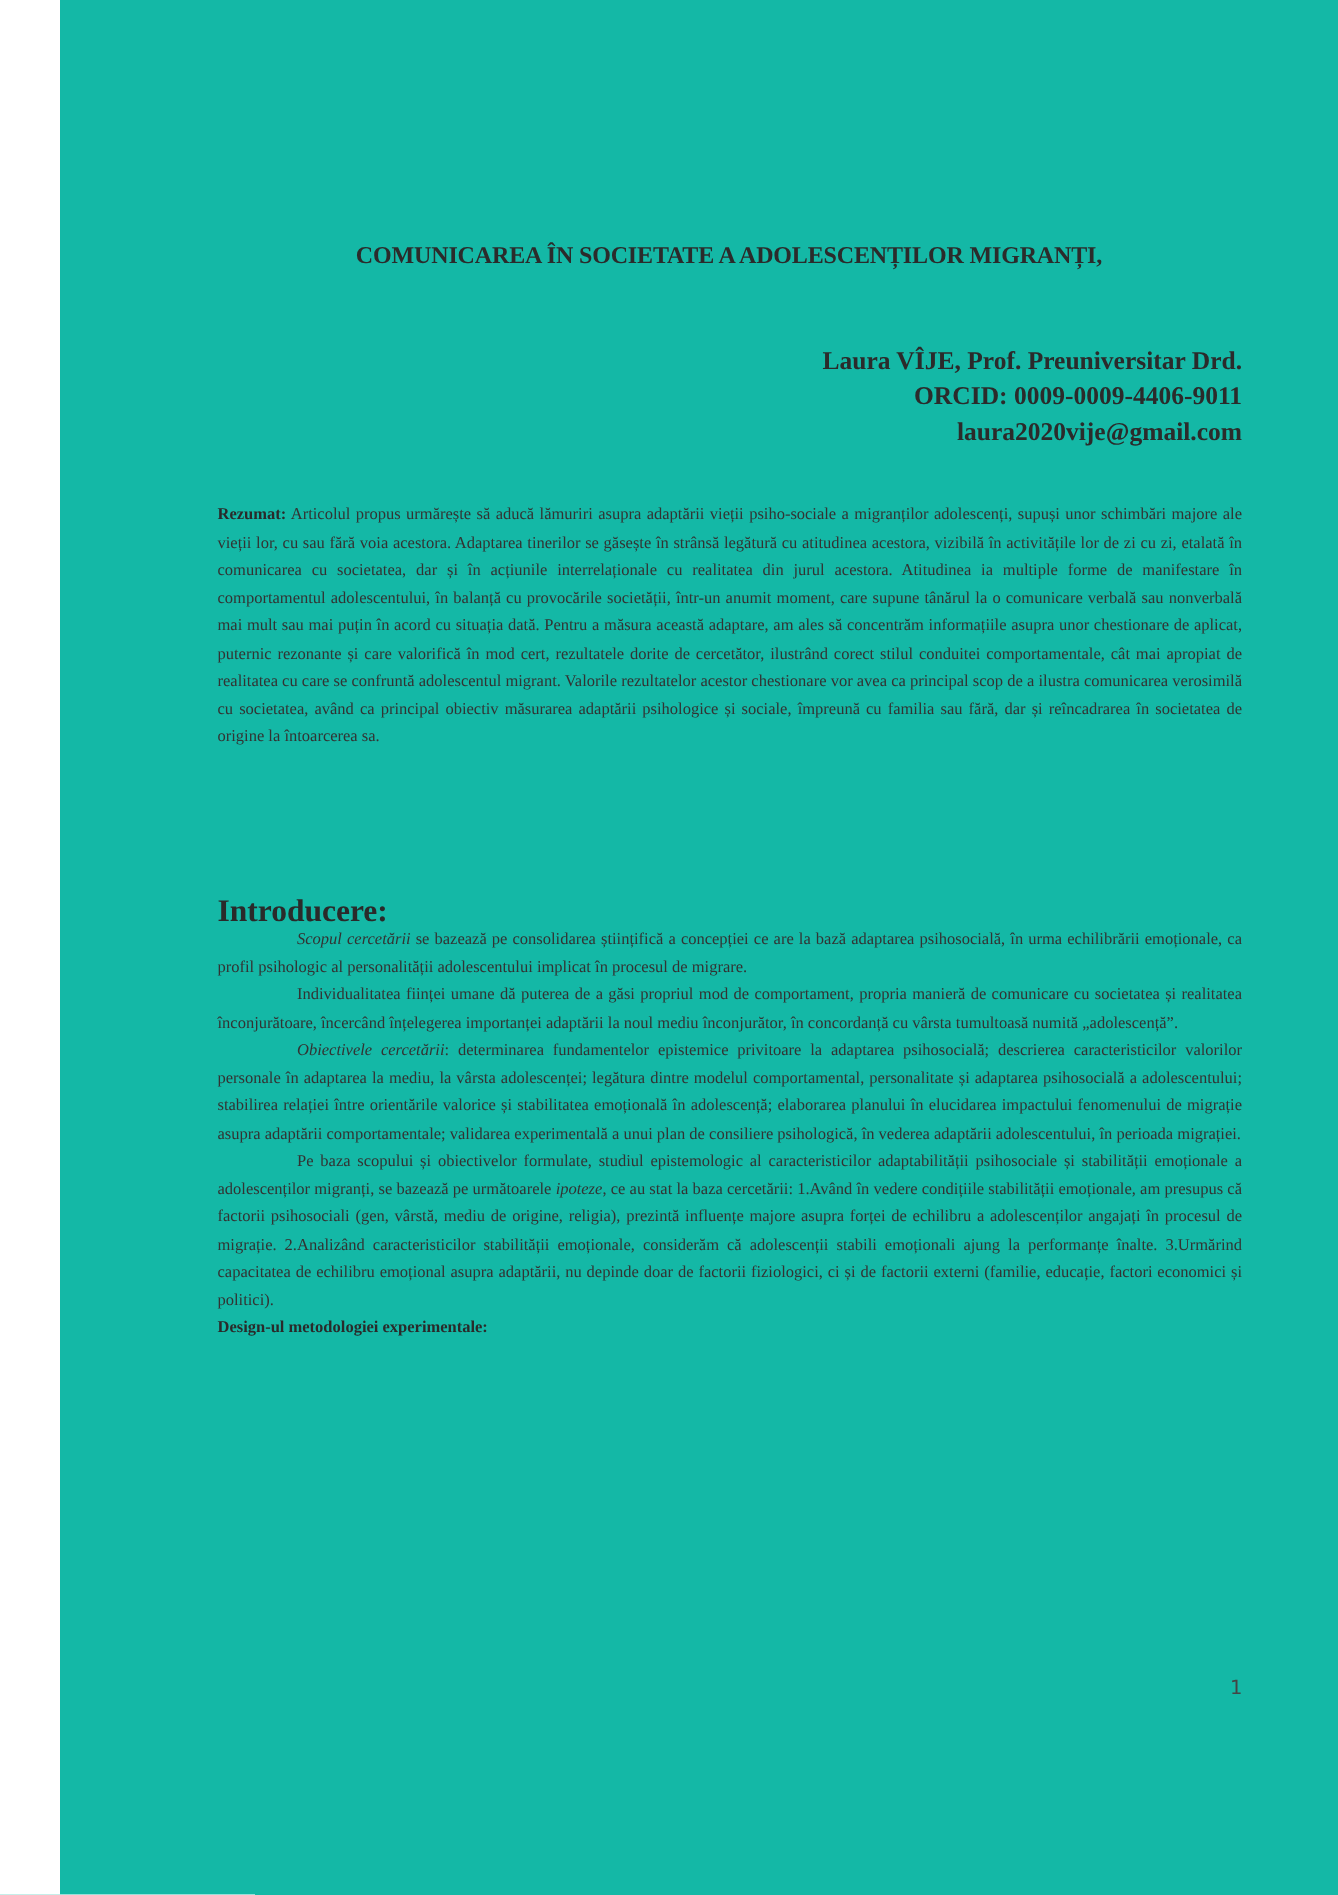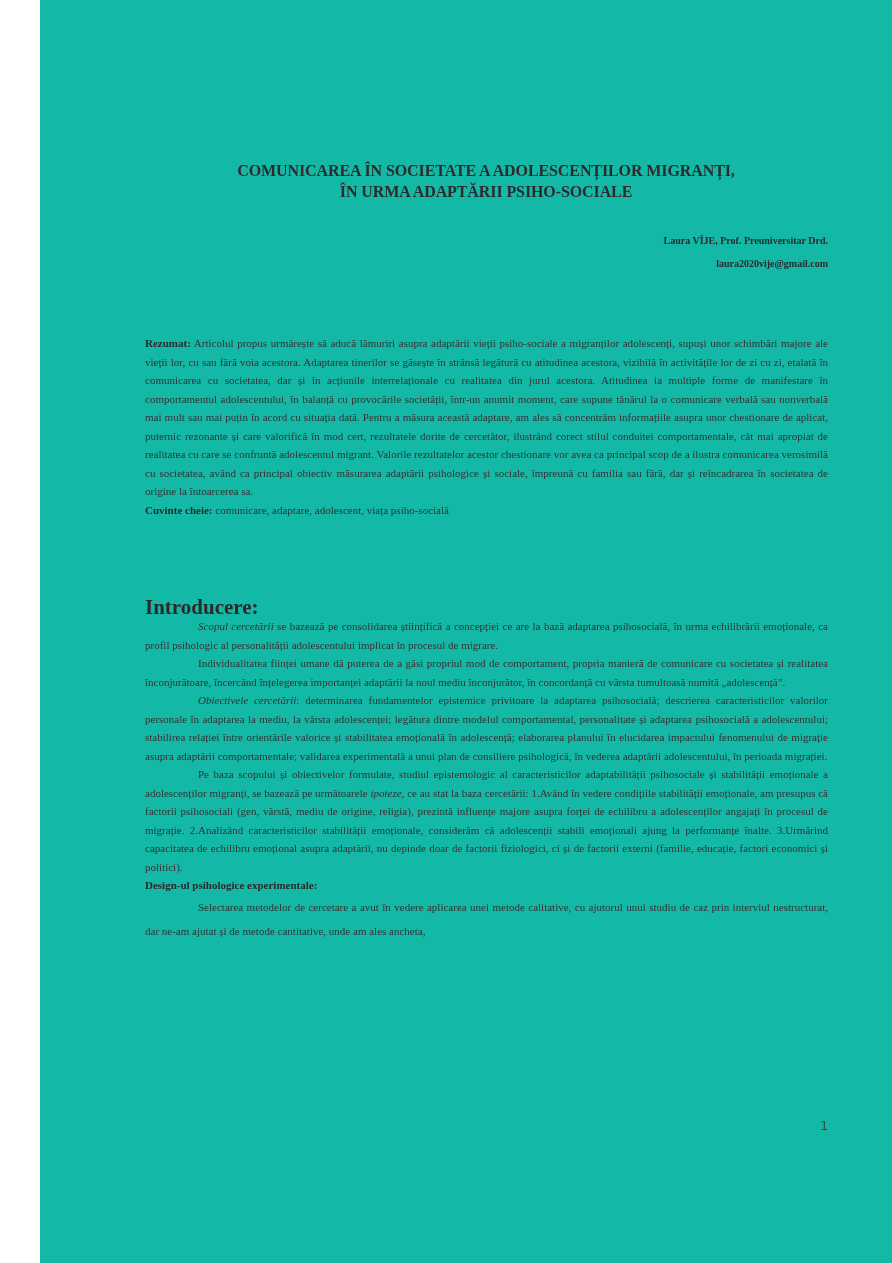--- a/index.html
+++ b/index.html
@@ -3,21 +3,21 @@
 <meta charset="utf-8">
 <style>
   html, body { margin:0; padding:0; background:#ffffff; }
   body { width:892px; height:1263px; position:relative; overflow:hidden;
          font-family:"Liberation Serif","DejaVu Serif",serif; color:#2a2a2a; }
   .page { position:absolute; left:0; top:0; width:892px; height:1263px; background:#14b8a6;margin-left:40px; }
   .title { position:absolute; left:105px; width:682px; top:160px; text-align:center;
            font-weight:bold; font-size:16px; line-height:21px; color:#2b2b2b; letter-spacing:-0.1px; }
   .title div { white-space:nowrap; }
   .author { position:absolute; left:105px; width:683px; top:229px; text-align:right;
-            font-weight:bold; font-size:10px; line-height:23.3px; color:#2b2b2b; }
+            font-weight:bold; font-size:17px; line-height:23.3px; color:#2b2b2b; }
   .author div { white-space:nowrap; }
   .body { position:absolute; left:105px; width:683px; font-size:11px; line-height:18.5px;
           text-align:justify; color:#333; }
   .abstract { top:334px; }
   p { margin:0; }
   .b { font-weight:bold; color:#2a2a2a; }
   .i { font-style:italic; }
   .indent { text-indent:53px; }
   .h-intro { position:absolute; left:105px; top:595px; font-size:21px; font-weight:bold; color:#2a2a2a; }
   .intro { top:617px; }
@@ -25,38 +25,36 @@
   .pagenum { position:absolute; left:780px; top:1118px; font-family:"DejaVu Sans","Liberation Sans",sans-serif;
              font-size:13px; color:#444; }
 </style>
 </head>
 <body>
 
 <div class="page">
 
   <div class="title">
     <div>COMUNICAREA ÎN SOCIETATE A ADOLESCENȚILOR MIGRANȚI,</div>
-    <div>ÎN URMA ADAPTĂRII PSIHO-SOCIALE</div>
   </div>
 
   <div class="author">
     <div>Laura VÎJE, Prof. Preuniversitar Drd.</div>
+    <div>ORCID: 0009-0009-4406-9011</div>
     <div>laura2020vije@gmail.com</div>
   </div>
 
   <div class="body abstract">
     <p><span class="b">Rezumat:</span><span> Articolul propus urmărește să aducă lămuriri asupra adaptării vieții psiho-sociale a migranților adolescenți, supuși unor schimbări majore ale vieții lor, cu sau fără voia acestora. Adaptarea tinerilor se găsește în strânsă legătură cu atitudinea acestora, vizibilă în activitățile lor de zi cu zi, etalată în comunicarea cu societatea, dar și în acțiunile interrelaționale cu realitatea din jurul acestora. Atitudinea ia multiple forme de manifestare în comportamentul adolescentului, în balanță cu provocările societății, într-un anumit moment, care supune tânărul la o comunicare verbală sau nonverbală mai mult sau mai puțin în acord cu situația dată. Pentru a măsura această adaptare, am ales să concentrăm informațiile asupra unor chestionare de aplicat, puternic rezonante și care valorifică în mod cert, rezultatele dorite de cercetător, ilustrând corect stilul conduitei comportamentale, cât mai apropiat de realitatea cu care se confruntă adolescentul migrant. Valorile rezultatelor acestor chestionare vor avea ca principal scop de a ilustra comunicarea verosimilă cu societatea, având ca principal obiectiv măsurarea adaptării psihologice și sociale, împreună cu familia sau fără, dar și reîncadrarea în societatea de origine la întoarcerea sa.</span></p>
-    <p><span class="b">Cuvinte cheie:</span><span> comunicare, adaptare, adolescent, viața psiho-socială</span></p>
   </div>
 
   <div class="h-intro">Introducere:</div>
 
   <div class="body intro">
     <p class="indent"><span class="i">Scopul cercetării</span><span> se bazează pe consolidarea științifică a concepției ce are la bază adaptarea psihosocială, în urma echilibrării emoționale, ca profil psihologic al personalității adolescentului implicat în procesul de migrare.</span></p>
     <p class="indent">Individualitatea ființei umane dă puterea de a găsi propriul mod de comportament, propria manieră de comunicare cu societatea și realitatea înconjurătoare, încercând înțelegerea importanței adaptării la noul mediu înconjurător, în concordanță cu vârsta tumultoasă numită „adolescență”.</p>
     <p class="indent"><span class="i">Obiectivele cercetării</span><span>: determinarea fundamentelor epistemice privitoare la adaptarea psihosocială; descrierea caracteristicilor valorilor personale în adaptarea la mediu, la vârsta adolescenței; legătura dintre modelul comportamental, personalitate și adaptarea psihosocială a adolescentului; stabilirea relației între orientările valorice și stabilitatea emoțională în adolescență; elaborarea planului în elucidarea impactului fenomenului de migrație asupra adaptării comportamentale; validarea experimentală a unui plan de consiliere psihologică, în vederea adaptării adolescentului, în perioada migrației.</span></p>
     <p class="indent"><span>Pe baza scopului și obiectivelor formulate, studiul epistemologic al caracteristicilor adaptabilității psihosociale și stabilității emoționale a adolescenților migranți, se bazează pe următoarele </span><span class="i">ipoteze</span><span>, ce au stat la baza cercetării: 1.Având în vedere condițiile stabilității emoționale, am presupus că factorii psihosociali (gen, vârstă, mediu de origine, religia), prezintă influențe majore asupra forței de echilibru a adolescenților angajați în procesul de migrație. 2.Analizând caracteristicilor stabilității emoționale, considerăm că adolescenții stabili emoționali ajung la performanțe înalte. 3.Urmărind capacitatea de echilibru emoțional asupra adaptării, nu depinde doar de factorii fiziologici, ci și de factorii externi (familie, educație, factori economici și politici).</span></p>
-    <p class="b">Design-ul psihologice experimentale:</p>
-    <p class="indent last-line"><span>Selectarea metodelor de cercetare a avut în vedere aplicarea unei metode calitative, cu ajutorul unui</span> <span>studiu de caz prin interviul nestructurat, dar ne-am ajutat și de metode cantitative, unde am ales ancheta,</span></p>
+    <p class="b">Design-ul metodologiei experimentale:</p>
   </div>
 
   <div class="pagenum">1</div>
 </div>
 
 </body></html>

